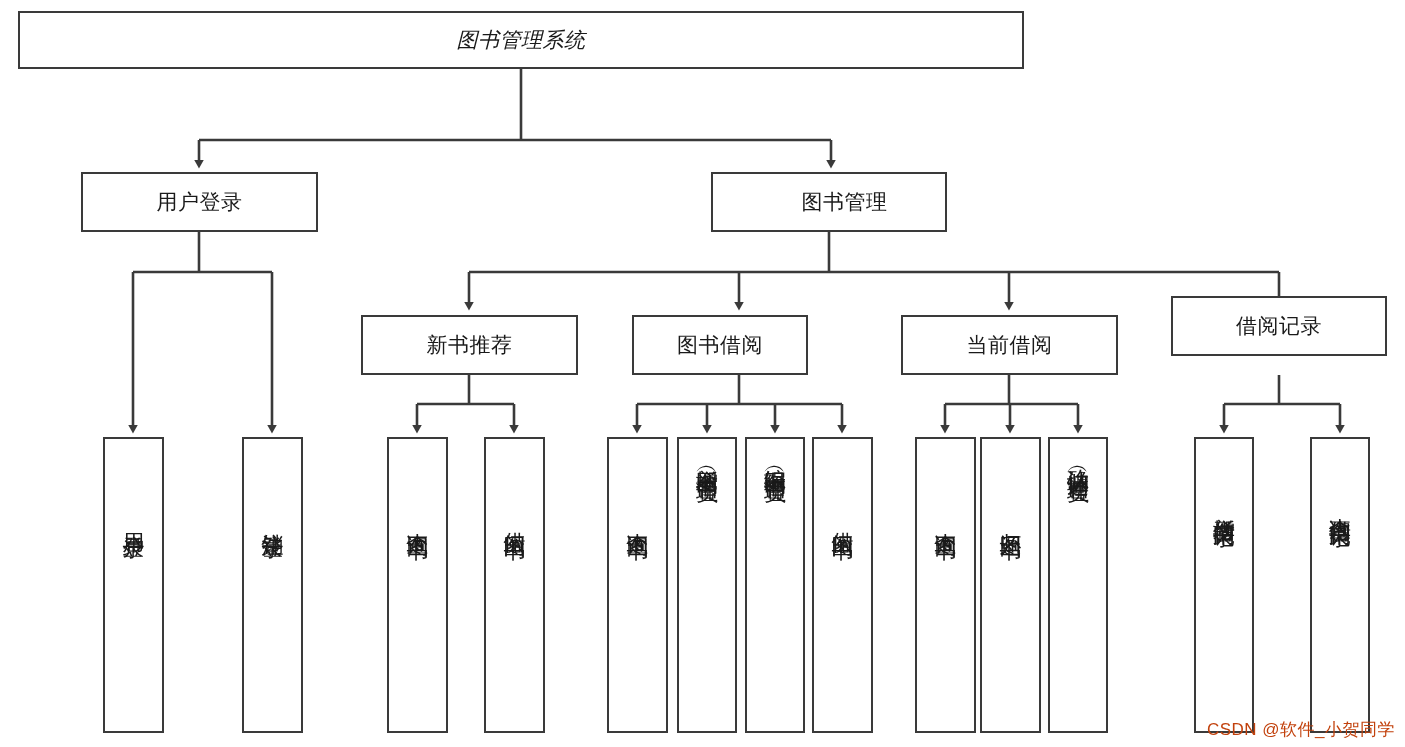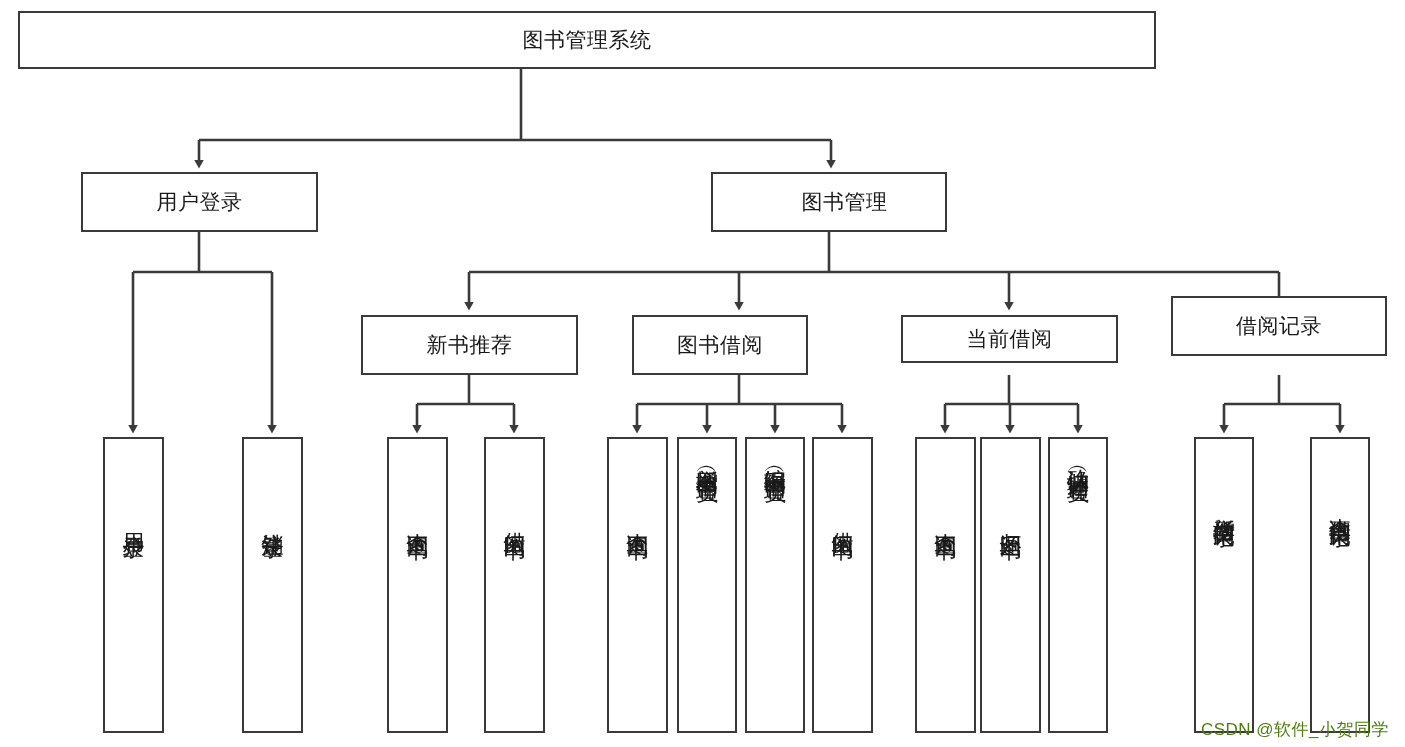--- a/index.html
+++ b/index.html
@@ -61,24 +61,24 @@
     padding-top: 70px;
   }
   .node.vertical.midsm .label {
     padding-top: 55px;
   }
   .node.vertical.tall .label {
     padding-top: 6px;
   }
   #watermark {
     position: absolute;
-    right: 16px;
+    right: 10px;
     bottom: 6px;
     font-size: 17px;
-    color: #4d7c0f;
+    color: #c2410c;
     letter-spacing: 0.5px;
     white-space: nowrap;
   }
 </style>
 </head>
 <body>
 
 <div id="canvas">
 
   <svg id="edges" viewBox="0 0 1405 747" xmlns="http://www.w3.org/2000/svg">
@@ -124,38 +124,38 @@
       <path d="M1010,404 L1010,425" marker-end="url(#arrow)"></path>
       <path d="M1078,404 L1078,425" marker-end="url(#arrow)"></path>
 
       <path d="M1279,375 L1279,404"></path>
       <path d="M1224,404 L1340,404"></path>
       <path d="M1224,404 L1224,425" marker-end="url(#arrow)"></path>
       <path d="M1340,404 L1340,425" marker-end="url(#arrow)"></path>
     </g>
   </svg>
 
-  <div class="node horizontal" style="left:18px; top:11px; width:1138px; height:58px;">
+  <div class="node horizontal" style="left:18px; top:11px; width:1006px; height:58px;font-style:italic;">
     <span class="label">图书管理系统</span>
   </div>
 
   <div class="node horizontal" style="left:81px; top:172px; width:237px; height:60px;">
     <span class="label">用户登录</span>
   </div>
   <div class="node horizontal" style="left:711px; top:172px; width:236px; height:60px;padding-left:31px;">
     <span class="label">图书管理</span>
   </div>
 
   <div class="node horizontal" style="left:361px; top:315px; width:217px; height:60px;">
     <span class="label">新书推荐</span>
   </div>
   <div class="node horizontal" style="left:632px; top:315px; width:176px; height:60px;font-family:Liberation Serif, serif;">
     <span class="label">图书借阅</span>
   </div>
-  <div class="node horizontal" style="left:901px; top:315px; width:217px; height:48px;">
+  <div class="node horizontal" style="left:901px; top:315px; width:217px; height:60px;">
     <span class="label">当前借阅</span>
   </div>
   <div class="node horizontal" style="left:1171px; top:296px; width:216px; height:60px;">
     <span class="label">借阅记录</span>
   </div>
 
   <div class="node vertical mid" style="left:103px; top:437px; width:61px; height:296px;">
     <span class="label">用户登录</span>
   </div>
   <div class="node vertical mid" style="left:242px; top:437px; width:61px; height:296px;">

